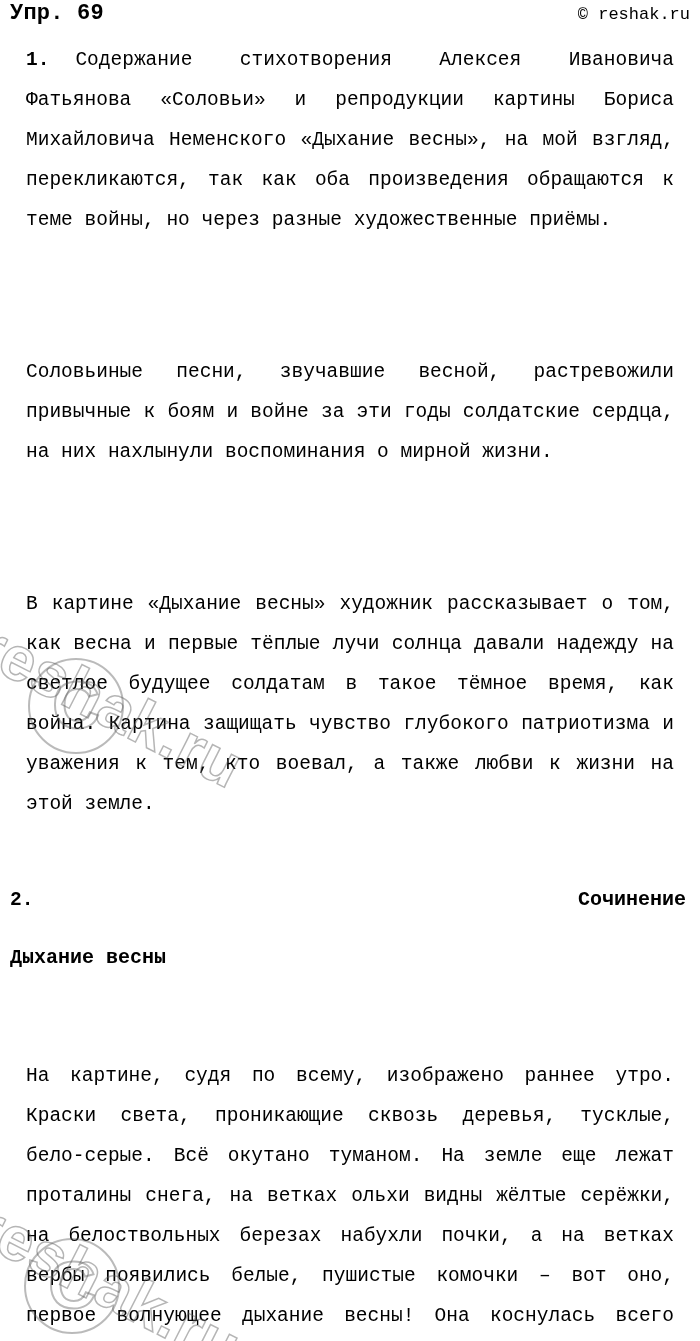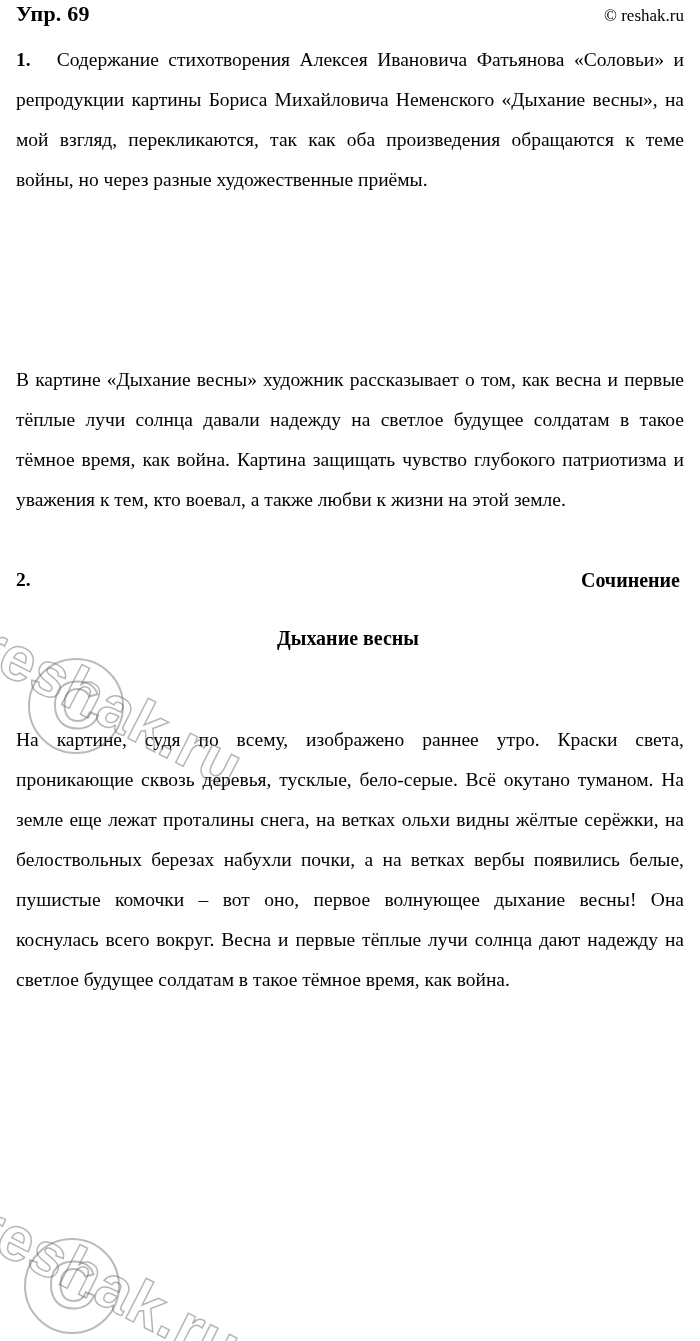--- a/index.html
+++ b/index.html
@@ -16,22 +16,23 @@
     font-family: "Liberation Serif", "DejaVu Serif", serif;
     color: #000000;
   }
 
   
   .page {
     position: relative;
     width: 700px;
     height: 942px;
     box-sizing: border-box;
-    padding: 0 16px;
+    padding: 0 10px;
     z-index: 1;
+    font-family: Liberation Mono, monospace;
   }
 
   
   .header {
     display: flex;
     align-items: baseline;
     justify-content: space-between;
     height: 30px;
     padding-top: 1px;
   }
@@ -48,21 +49,21 @@
     white-space: nowrap;
     text-align: center;
   }
 
   
   .para {
     font-size: 19.5px;
     line-height: 40px;
     text-align: justify;
     text-justify: inter-word;
-    margin: 0;
+    margin: 16px;
     padding: 0;
     hyphens: none;
   }
   .para.first-block { margin-top: 9px; }
 
   .gap { height: 40px; }
   .gap-small { height: 22px; }
 
   .num {
     font-weight: bold;
@@ -84,21 +85,20 @@
   .heading-center {
     display: block;
     text-align: right;
     font-weight: bold;
     font-size: 20px;
     line-height: 40px;
     padding-right: 4px;
   }
   .subheading {
     display: block;
-    text-align: center;
     font-weight: bold;
     font-size: 20px;
     line-height: 40px;
     padding-right: 4px;
     margin-top: 18px;
   }
 
   
   .para { text-align-last: left; }
 
@@ -162,20 +162,21 @@
     <div class="header-copyright">© reshak.ru</div>
   </div>
 
   <div class="para first-block"><span class="num">1.</span><span class="num-gap"></span><span>Содержание стихотворения Алексея Ивановича Фатьянова «Соловьи» и репродукции картины Бориса Михайловича Неменского «Дыхание весны», на мой взгляд, перекликаются, так как оба произведения обращаются к теме войны, но через разные художественные приёмы.</span></div>
 
   <div class="gap"></div>
 
 
   <div class="gap"></div>
 
+  <div class="para"><span>Соловьиные песни, звучавшие весной, растревожили привычные к боям и войне за эти годы солдатские сердца, на них нахлынули воспоминания о мирной жизни.</span></div>
 
   <div class="gap"></div>
 
 
   <div class="gap"></div>
 
   <div class="para"><span> В картине «Дыхание весны» художник рассказывает о том, как весна и первые тёплые лучи солнца давали надежду на светлое будущее солдатам в такое тёмное время, как война. Картина защищать чувство глубокого патриотизма и уважения к тем, кто воевал, а также любви к жизни на этой земле.</span></div>
 
   <div class="gap"></div>
 

